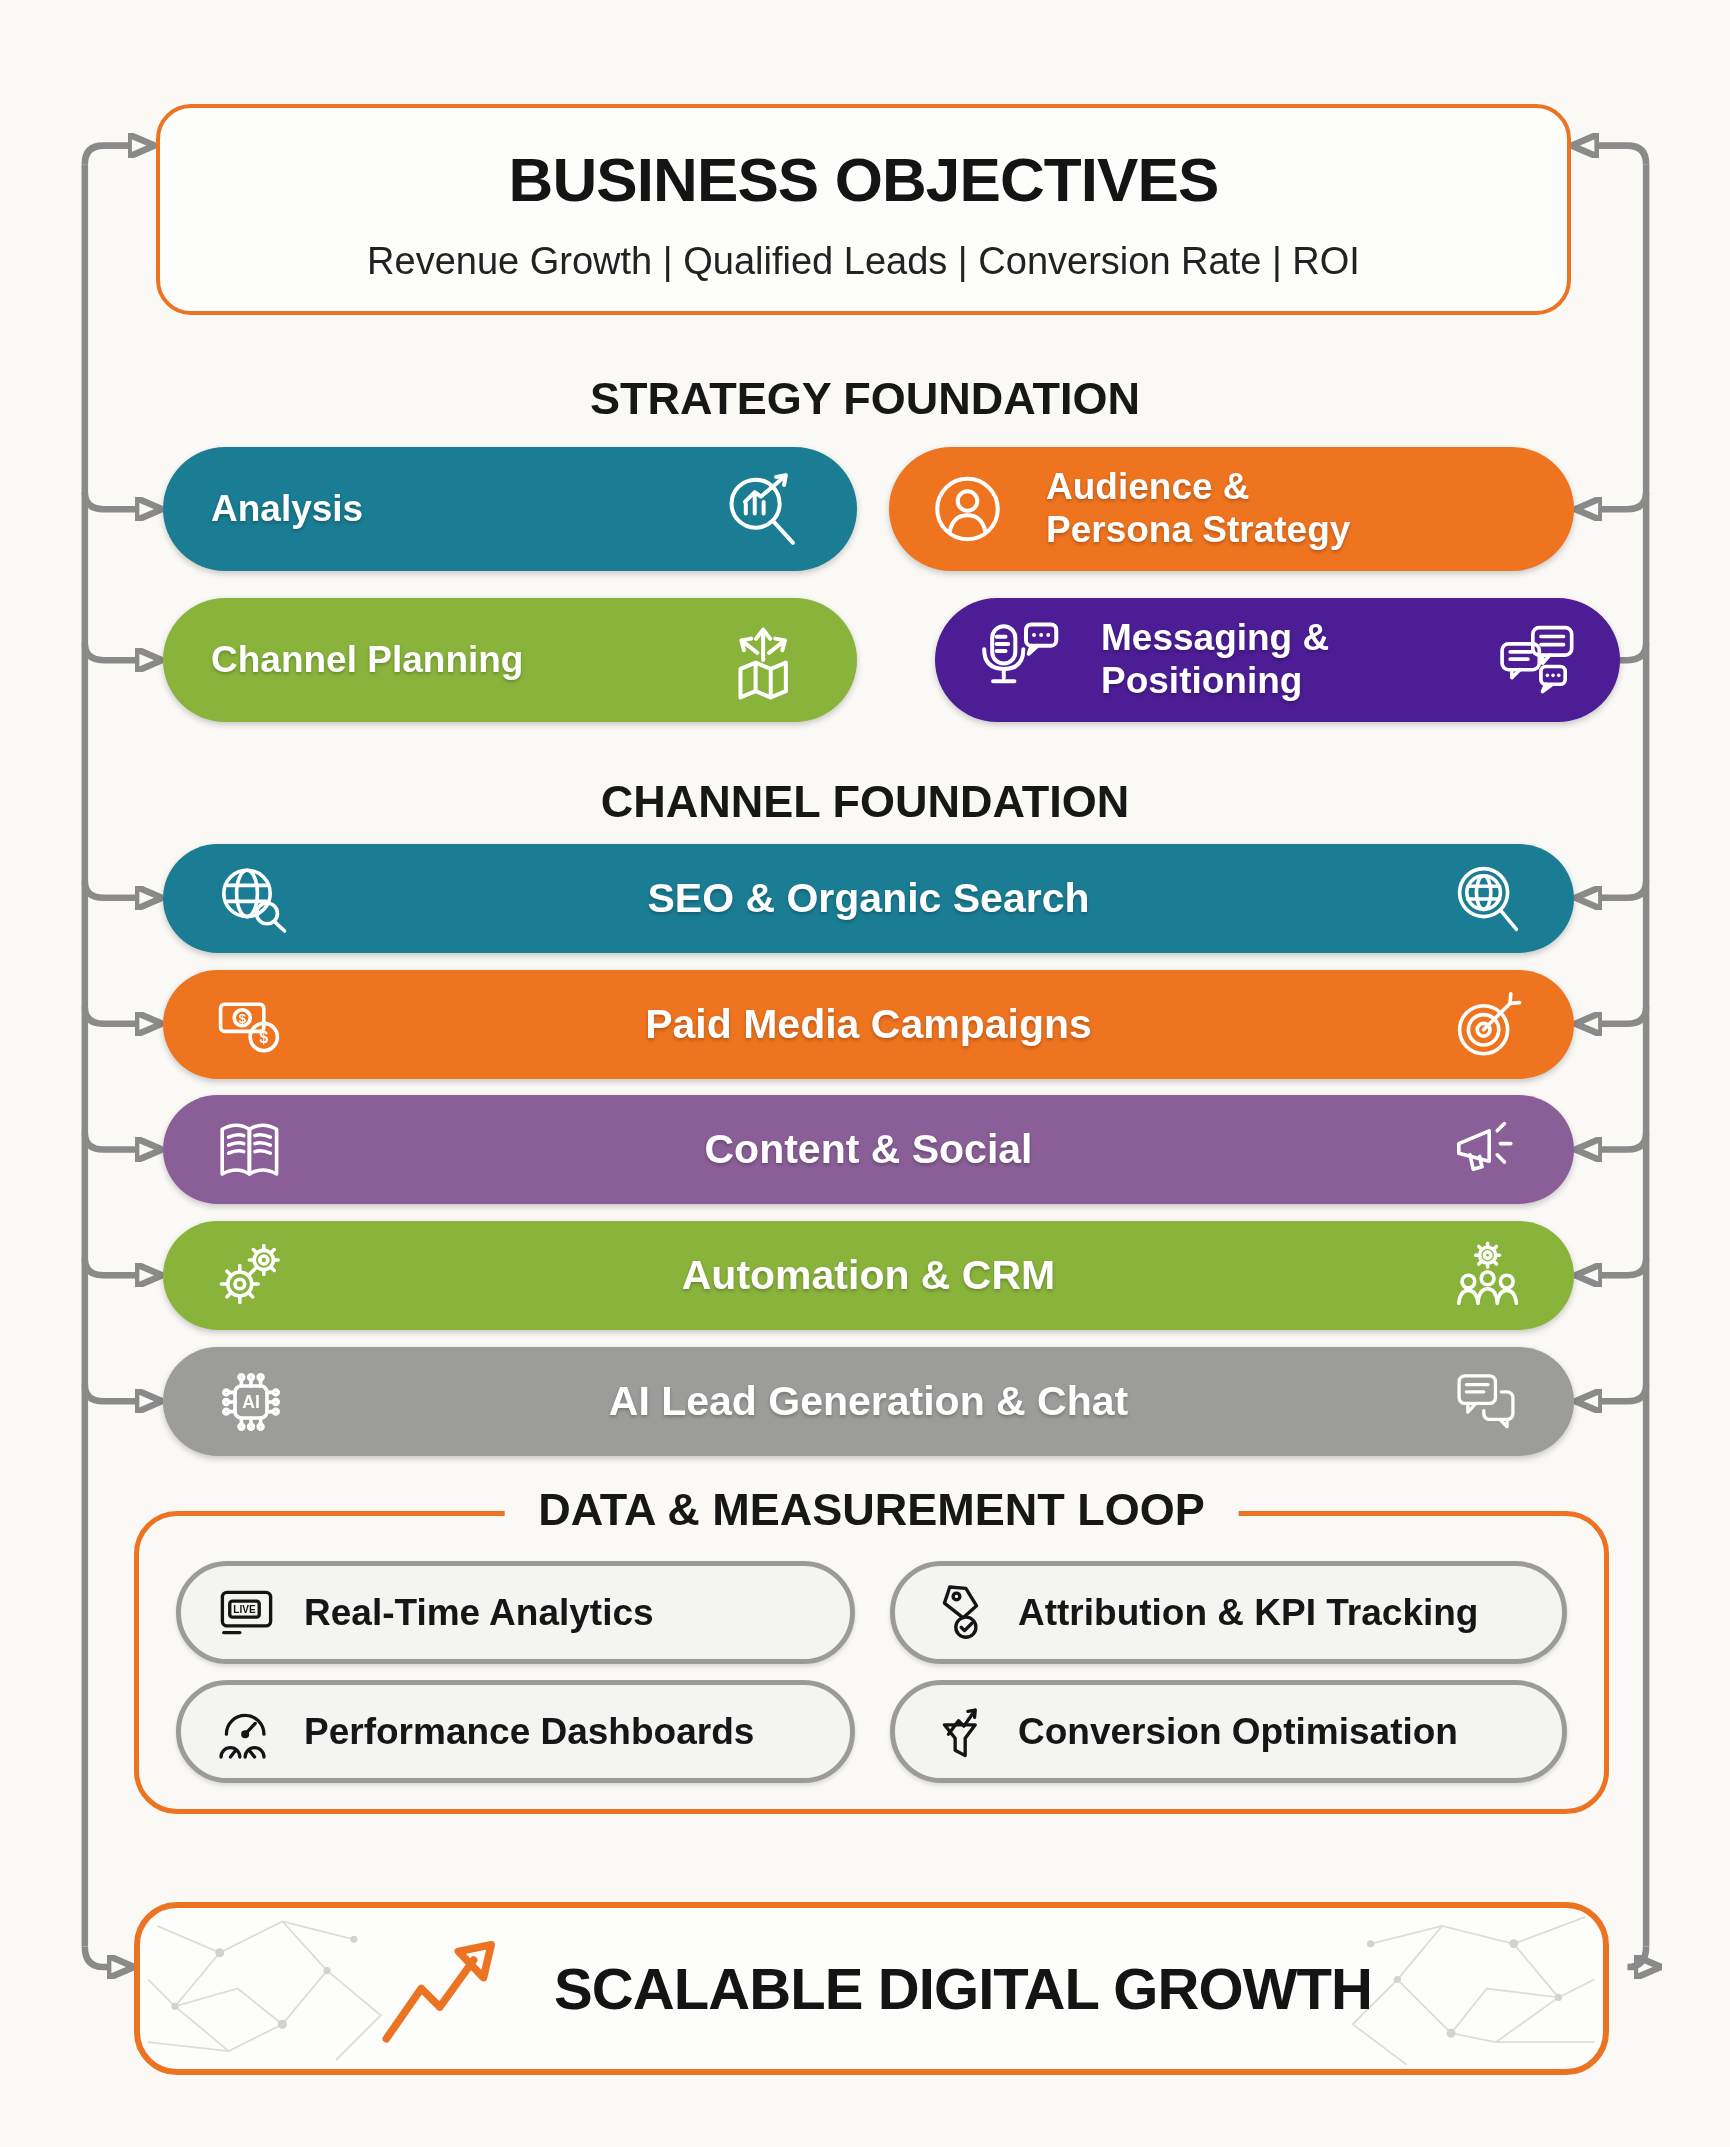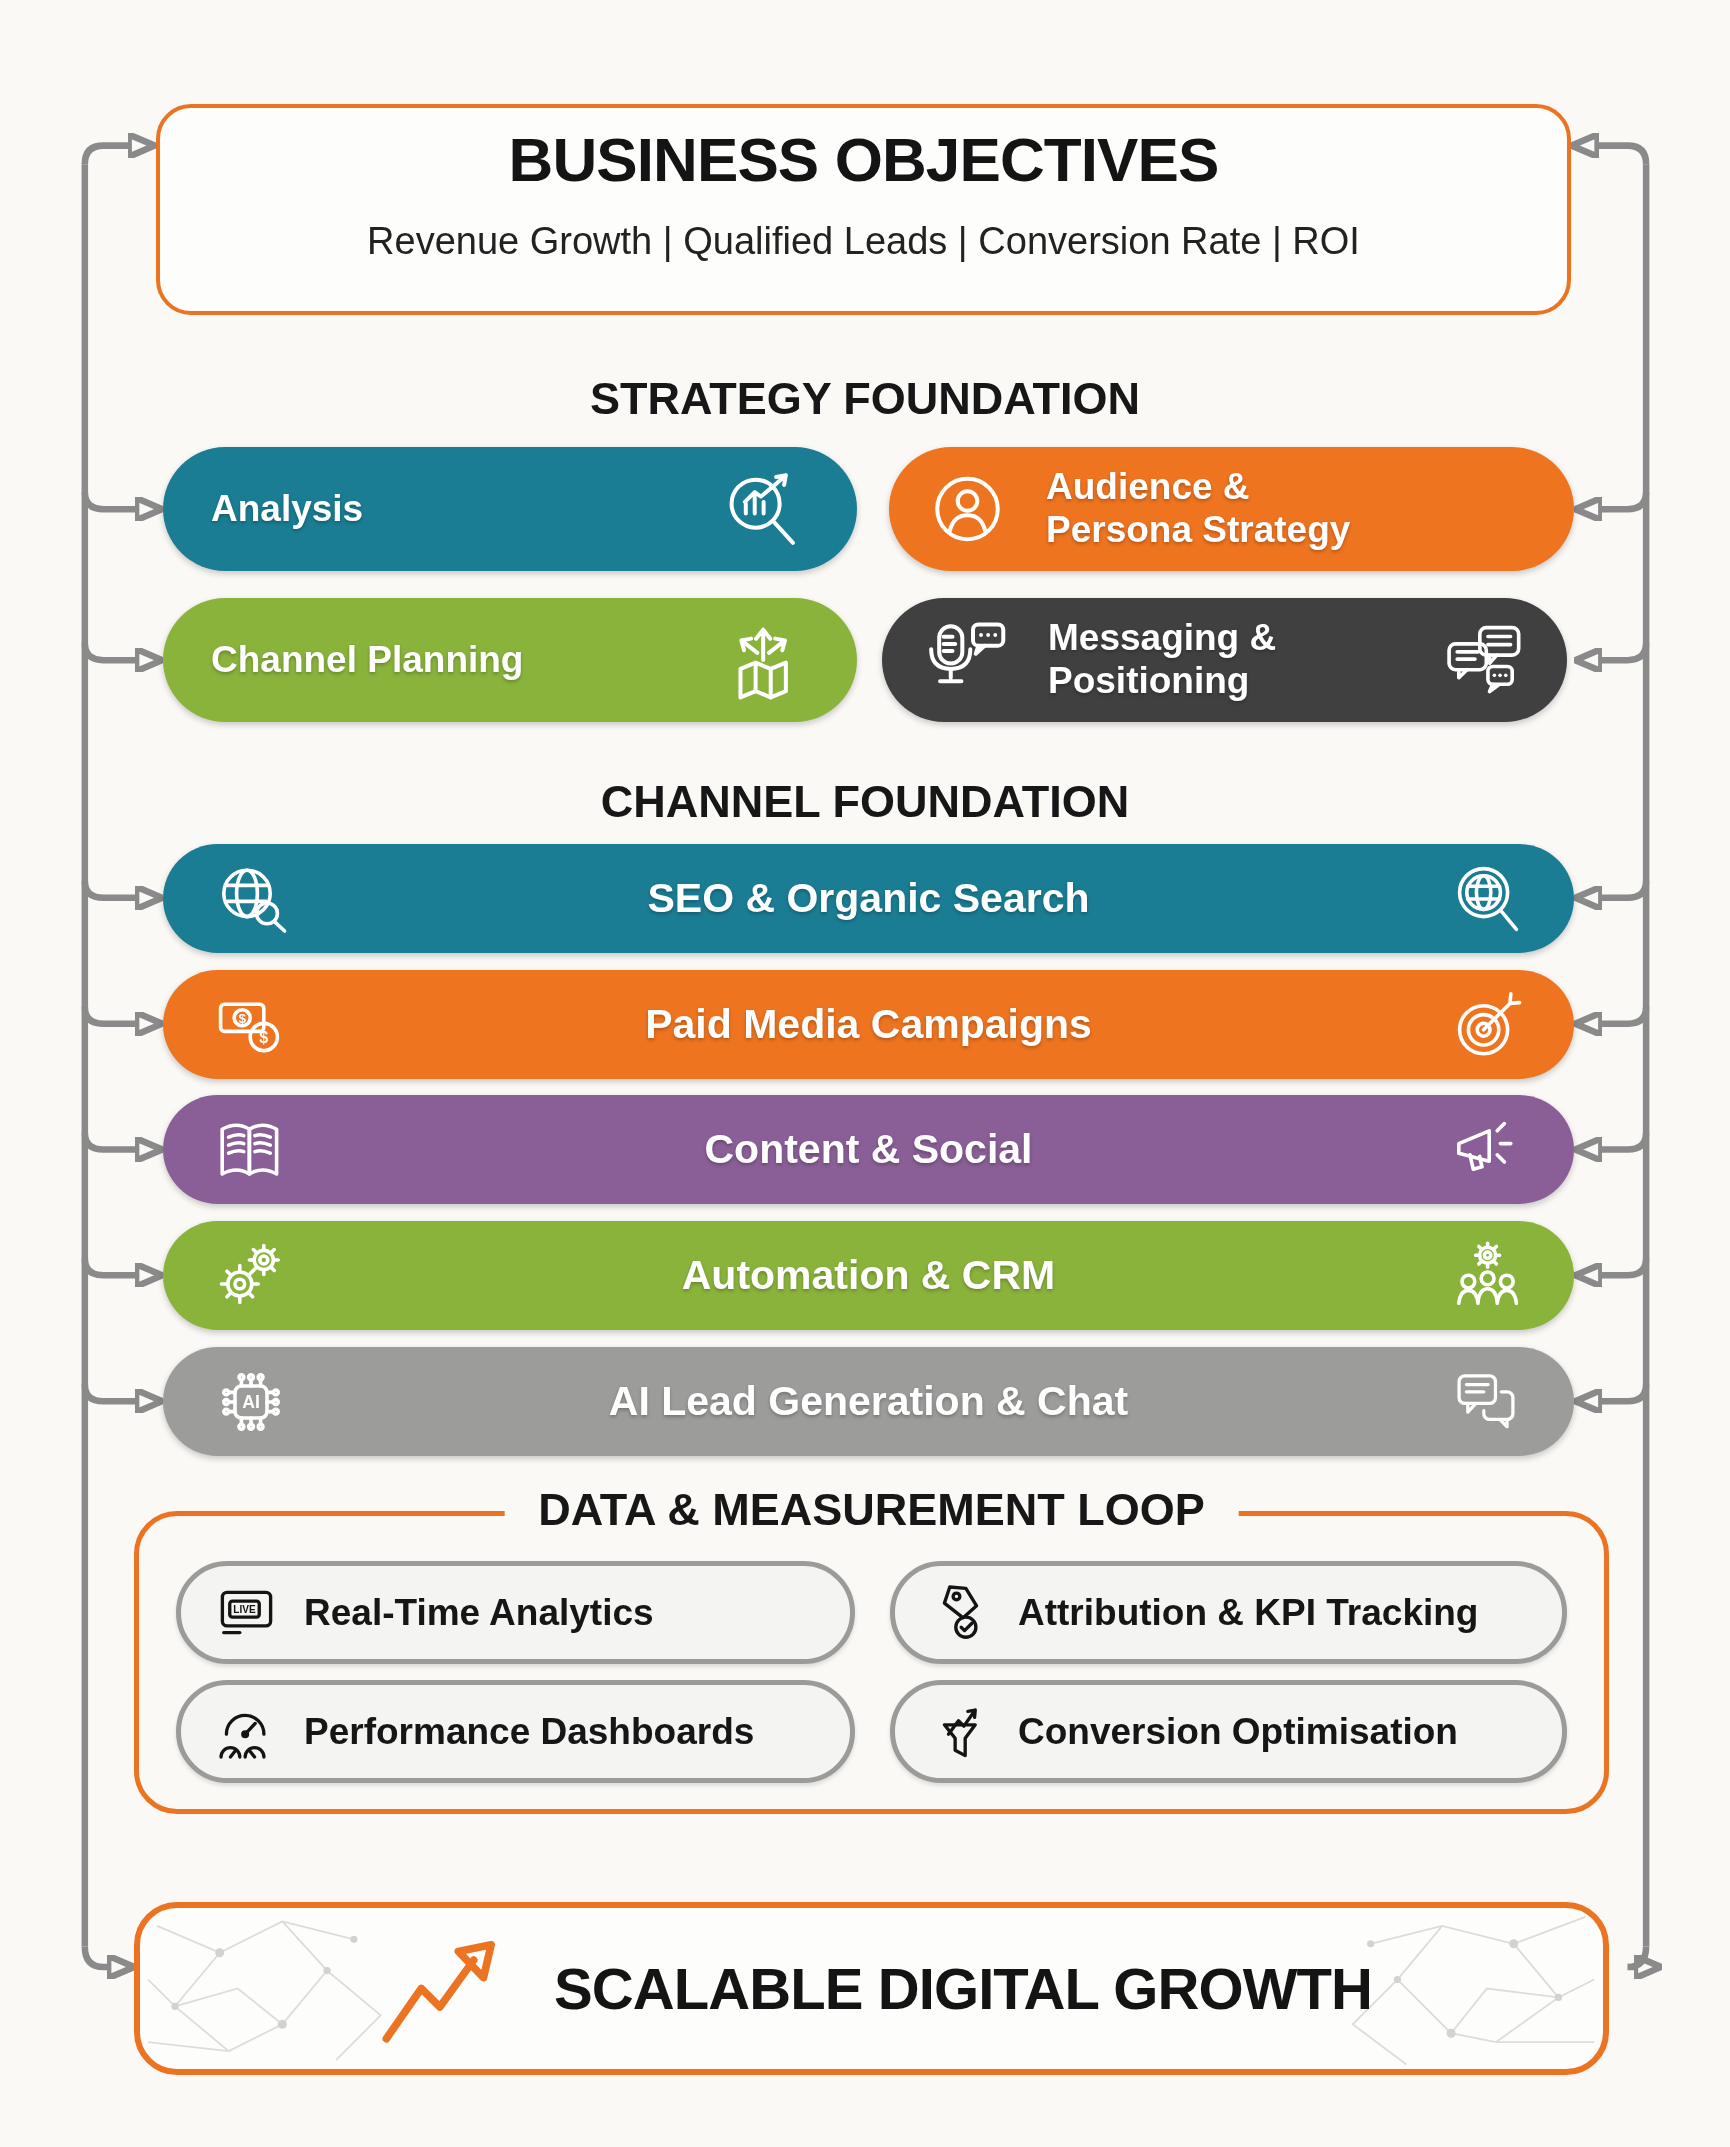--- a/index.html
+++ b/index.html
@@ -5,21 +5,21 @@
   html,body{margin:0;padding:0;background:#FAF9F6;}
   .page{position:relative;width:1730px;height:2148px;background:#FAF9F6;overflow:hidden;
         font-family:"Liberation Sans",sans-serif;color:#1A1A1A;}
   .abs{position:absolute;}
   
   #connectors{position:absolute;left:0;top:0;width:1730px;height:2148px;pointer-events:none;}
   #connectors path{fill:none;stroke:#8A8A8A;stroke-width:7;}
   
   .bo-box{left:156px;top:104px;width:1415px;height:211px;background:#FDFDFB;
           border:4.7px solid #EB7322;border-radius:35px;text-align:center;box-sizing:border-box;}
-  .bo-title{margin-top:16px;font-size:62px;font-weight:bold;letter-spacing:-0.9px;color:#141414;}
+  .bo-title{margin-top:36px;font-size:62px;font-weight:bold;letter-spacing:-0.9px;color:#141414;}
   .bo-sub{margin-top:25px;font-size:38px;color:#222;}
   
   .sec-title{left:0;width:100%;text-align:center;font-size:45px;font-weight:bold;
              letter-spacing:0;color:#171717;}
   
   .pill{position:absolute;border-radius:65px;color:#fff;display:flex;align-items:center;
         box-sizing:border-box;box-shadow:0 2.8px 6.5px rgba(0,0,0,.20);}
   .pill .lbl{font-weight:bold;font-size:37px;line-height:1.16;
              text-shadow:0 1.9px 3.7px rgba(0,0,0,.25);}
   .chpill{justify-content:center;}
@@ -130,21 +130,21 @@
       <svg class="ic ic-l" viewBox="0 0 100 100" fill="none" stroke="currentColor" stroke-width="4.5" stroke-linecap="round" stroke-linejoin="round">
         <path d="M23 60 L40 53 L57 60 L74 53 L74 85 L57 92 L40 85 L23 92 Z"></path>
         <path d="M40 53 V85 M57 60 V92"></path>
         <path d="M48.5 50 V16 M48.5 16 l-8 10 M48.5 16 l8 10"></path>
         <path d="M42 42 L24 28 M24 28 l3 11 M24 28 l11 -2"></path>
         <path d="M55 42 L73 28 M73 28 l-3 11 M73 28 l-11 -2"></path>
       </svg>
     </span>
   </div>
 
-  <div class="pill" style="left: 882px; top: 598px; width: 685px; height: 124px; padding-left: 166px; background: #404040;">
+  <div class="pill" style="left: 935px; top: 598px; width: 685px; height: 124px; padding-left: 166px; background: #4c1d95;">
     <span class="abs-l" style="left:28px;">
       <svg class="ic ic-w" viewBox="0 0 110 100" fill="none" stroke="currentColor" stroke-width="4.5" stroke-linecap="round" stroke-linejoin="round">
         <rect x="26" y="12" width="26" height="42" rx="13"></rect>
         <path d="M31 24 h10 M31 32 h13 M31 40 h10"></path>
         <path d="M17 38 q0 22 22 22 q22 0 22 -22"></path>
         <path d="M39 60 v10 M27 74 h24"></path>
         <rect x="64" y="10" width="34" height="24" rx="6"></rect>
         <path d="M70 34 l-3 9 l10 -9"></path>
         <circle cx="73" cy="22" r="2.2" fill="currentColor" stroke="none"></circle>
         <circle cx="81" cy="22" r="2.2" fill="currentColor" stroke="none"></circle>

